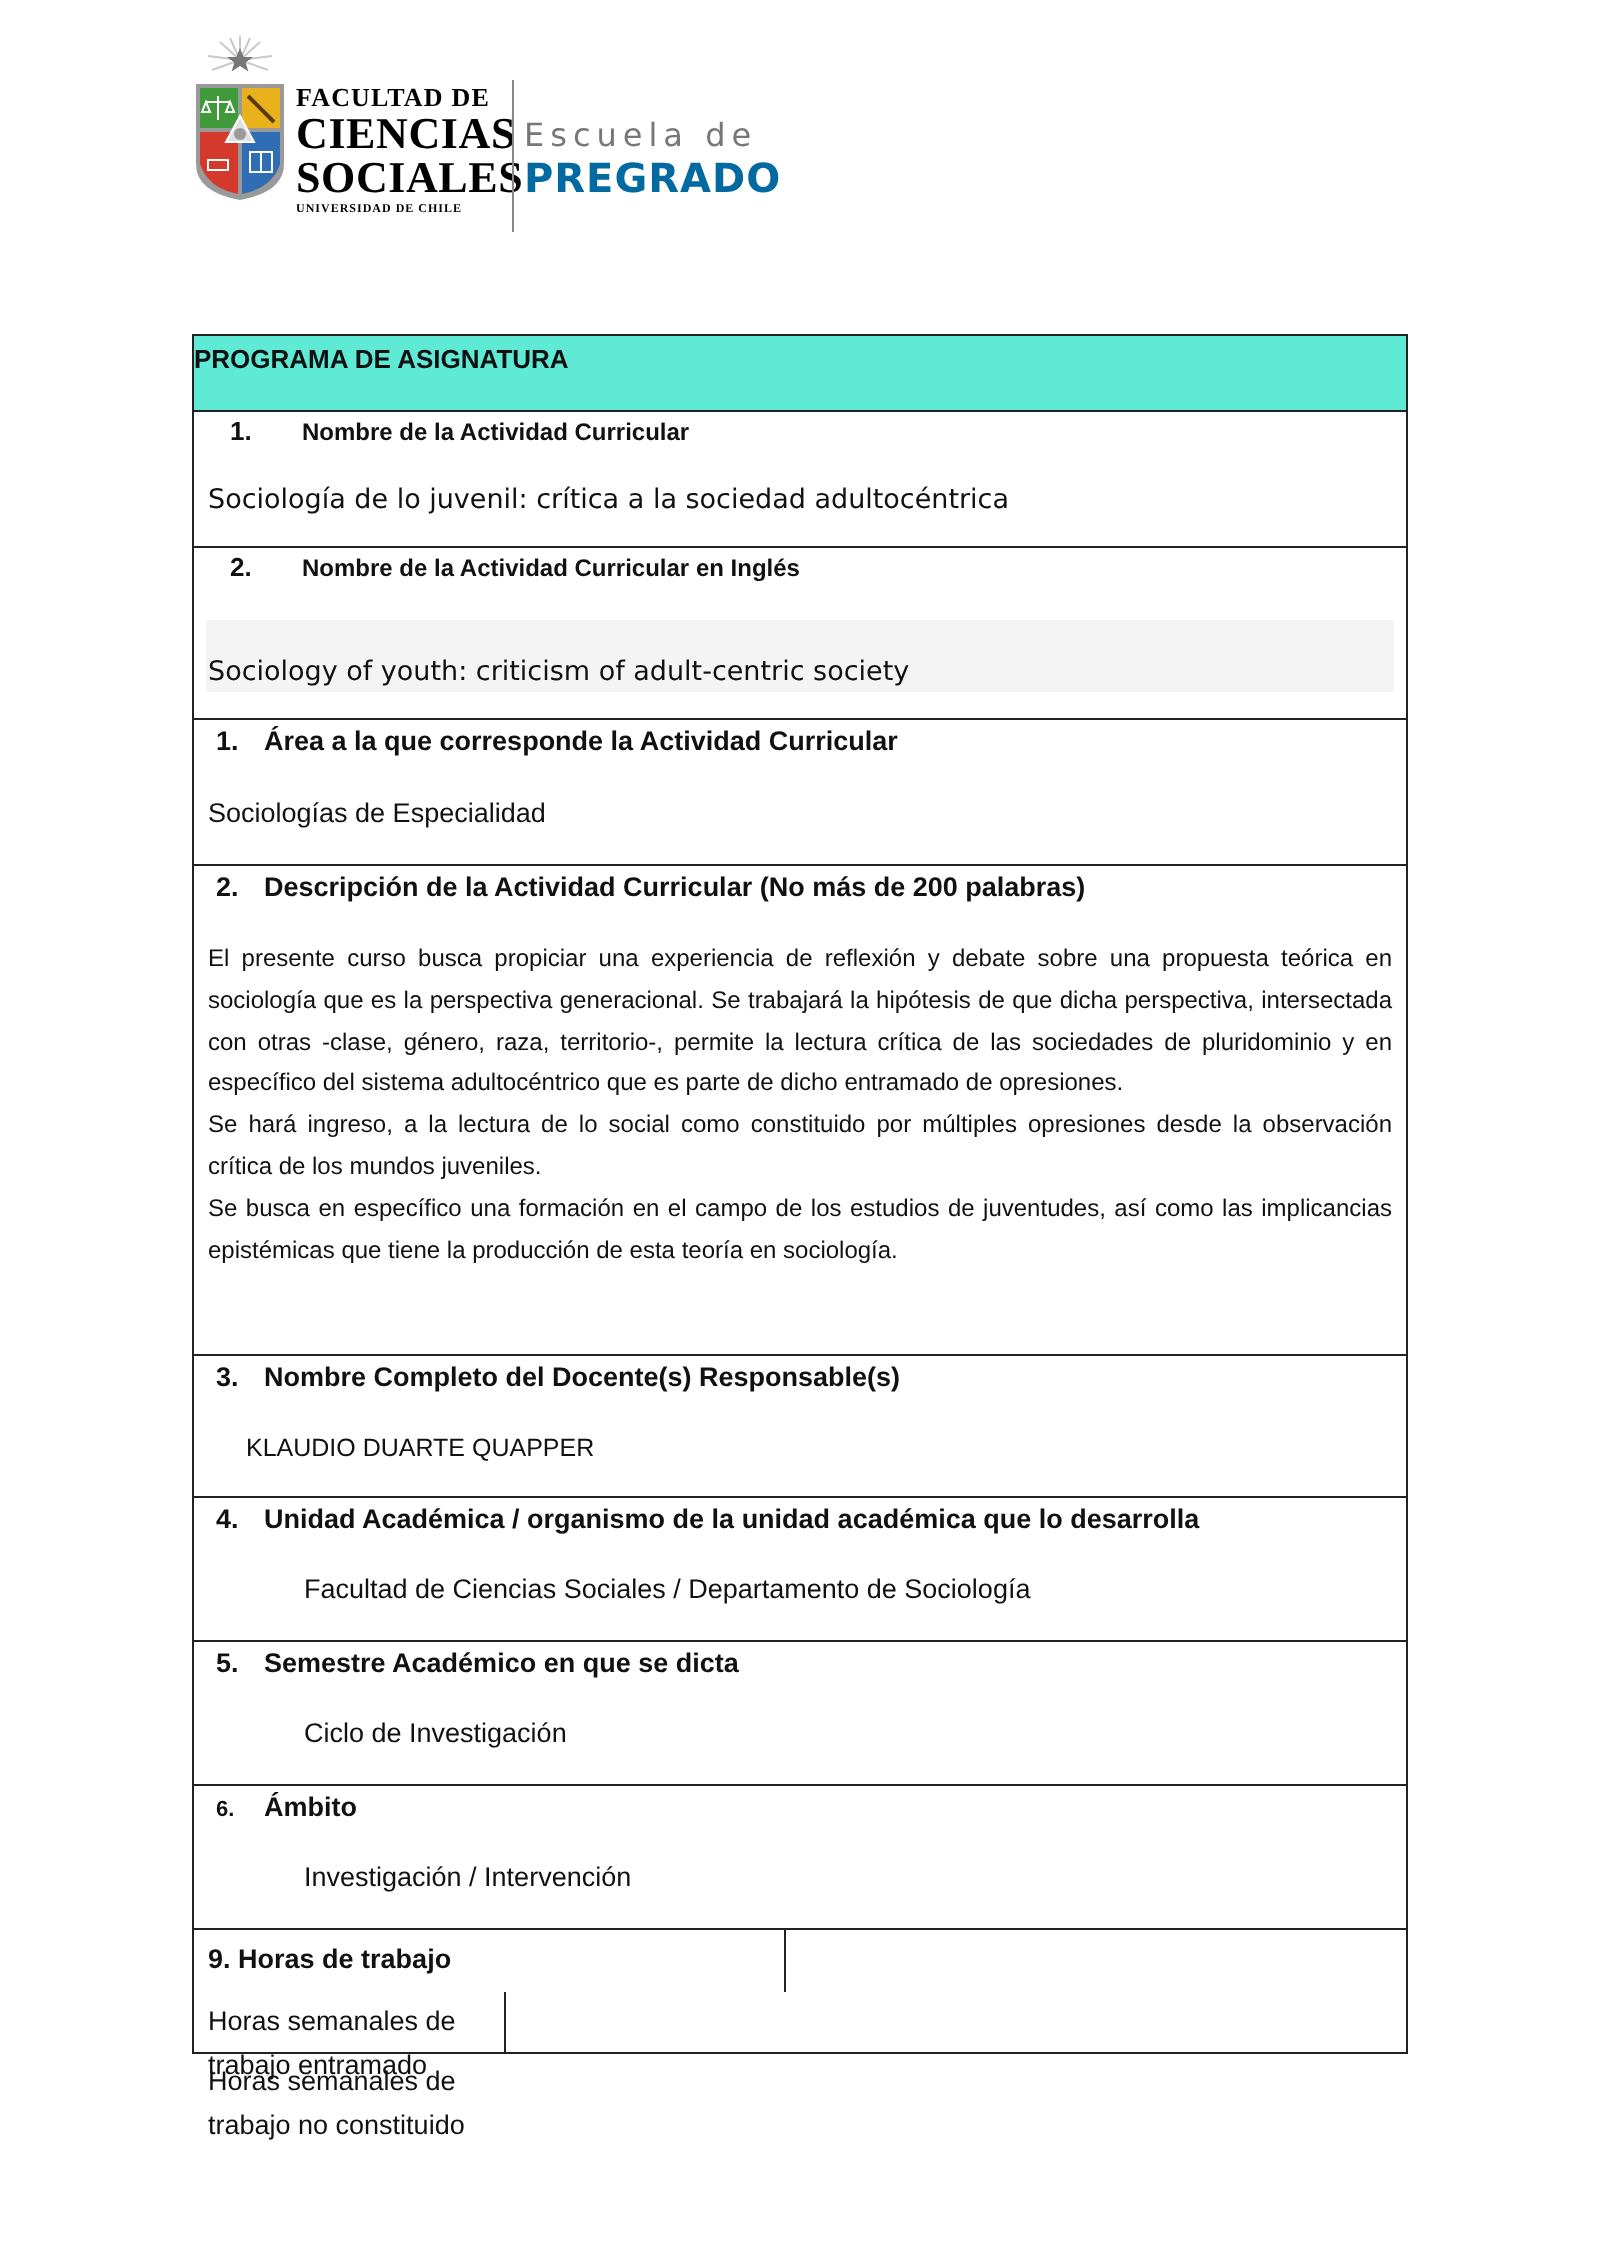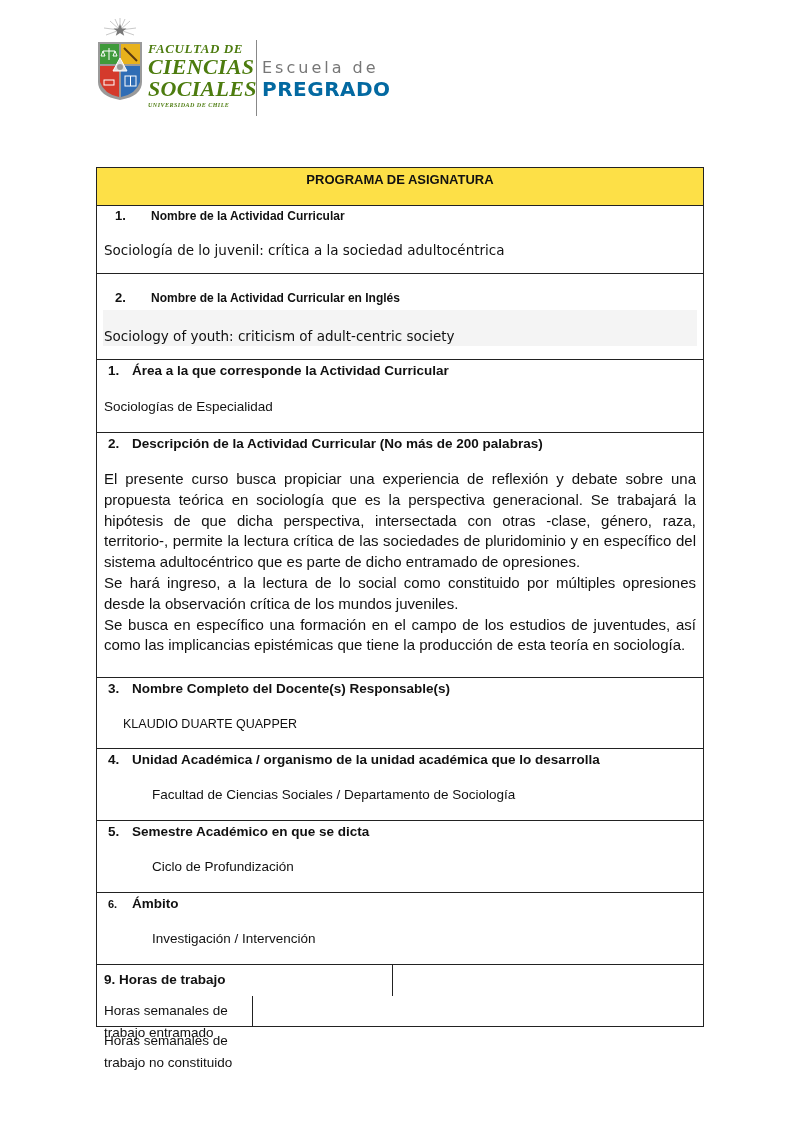--- a/index.html
+++ b/index.html
@@ -1,55 +1,55 @@
 <!DOCTYPE html>
 <html><head>
 <meta charset="utf-8">
 <style>
   html, body { margin: 0; padding: 0; background: #ffffff; }
   body { width: 800px; height: 1130px; position: relative; overflow: hidden; font-family: "Liberation Sans", sans-serif; color: #111; }
 
   
   .logo { position: absolute; left: 96px; top: 16px; width: 300px; height: 90px; }
   .crest { position: absolute; left: 0; top: 0; width: 48px; height: 86px; }
-  .fac-text { position: absolute; left: 52px; top: 26px; font-family: "Liberation Serif", serif; color: #4d7c0f; line-height: 1; font-style: italic; }
+  .fac-text { position: absolute; left: 52px; top: 26px; font-family: "Liberation Serif", serif; color: #000000; line-height: 1; }
   .fac-text .l1 { font-size: 13px; font-weight: bold; letter-spacing: 0.6px; }
   .fac-text .l2 { font-size: 22px; font-weight: bold; letter-spacing: 0.3px; margin-top: 1px; }
   .fac-text .l3 { font-size: 22px; font-weight: bold; letter-spacing: 0.3px; }
   .fac-text .l4 { font-size: 6px; font-weight: bold; letter-spacing: 0.5px; margin-top: 2px; }
   .divider { position: absolute; left: 160px; top: 24px; width: 1px; height: 76px; background: #888; }
   .esc-text { position: absolute; left: 166px; top: 44px; color: #777; line-height: 1; font-family: "DejaVu Sans", sans-serif; }
   .esc-text .e1 { font-size: 16px; letter-spacing: 3px; }
   .esc-text .e2 { font-size: 20px; font-weight: bold; letter-spacing: 0.5px; margin-top: 3px; color: #0369a1; }
 
   
   .table { position: absolute; left: 96px; top: 167px; width: 608px; border: 1.5px solid #222; box-sizing: border-box; }
   .row { position: relative; border-top: 1.5px solid #222; box-sizing: border-box; }
   .row:first-child { border-top: none; }
-  .title-row { height: 37px; background: #fde047; text-align: center; font-size: 13px; font-weight: bold; line-height: 24px; }
+  .title-row { height: 37px; background: #5eead4; font-size: 13px; font-weight: bold; line-height: 24px; }
 
   .lbl { position: absolute; font-size: 13.5px; font-weight: bold; }
   .lbl.small { font-size: 12px; }
   .num { display: inline-block; }
   .val { position: absolute; font-size: 14px; }
   .val.mono { font-family: "DejaVu Sans", sans-serif; font-size: 13.5px; }
   .val.calibri { font-family: "Liberation Sans", sans-serif; font-size: 13.5px; }
 
   .r1 { height: 68px; }
   .r2 { height: 86px; }
   .r2 .shade { position: absolute; left: 6px; right: 6px; top: 36px; height: 36px; background: #f4f4f4; }
   .r3 { height: 73px; }
   .r4 { height: 245px; }
   .r5 { height: 71px; }
   .r6 { height: 72px; }
   .r7 { height: 72px; }
   .r8 { height: 72px; }
   .r9 { height: 62px; display: flex; flex-direction: column; }
 
-  .desc { position: absolute; left: 7px; right: 7px; top: 36px; font-size: 15px; line-height: 20.8px; text-align: justify; }
+  .desc { position: absolute; left: 7px; right: 7px; top: 36px; font-size: 12px; line-height: 20.8px; text-align: justify; }
   .desc p { margin: 0; }
 
   .cell { position: relative; box-sizing: border-box; height: 100%; }
   .cell.c1 { width: 296px; border-right: 1.5px solid #222; }
   .cell.c2 { width: 156px; border-right: 1.5px solid #222; }
   .cell.c3 { flex: 1; }
   .cell .txt { position: absolute; left: 7px; top: 4px; font-size: 13.5px; line-height: 22px; }
   .cell .bold { font-weight: bold; }
 </style>
 </head>
@@ -110,21 +110,21 @@
 
   <div class="row r1">
     <div class="lbl small" style="left:18px; top:2px;">
       <span class="num" style="width:36px; font-size:13px;">1.</span><span>Nombre de la Actividad Curricular</span>
     </div>
     <div class="val mono" style="left:7px; top:36px;">Sociología de lo juvenil: crítica a la sociedad adultocéntrica</div>
   </div>
 
   <div class="row r2">
     <div class="shade"></div>
-    <div class="lbl small" style="left:18px; top:16px;">
+    <div class="lbl small" style="left:18px; top:2px;">
       <span class="num" style="width:36px; font-size:13px;">2.</span><span>Nombre de la Actividad Curricular en Inglés</span>
     </div>
     <div class="val mono" style="left:7px; top:54px;text-align:center;">Sociology of youth: criticism of adult-centric society</div>
   </div>
 
   <div class="row r3">
     <div class="lbl" style="left:11px; top:3px;">
       <span class="num" style="width:24px;">1.</span><span>Área a la que corresponde la Actividad Curricular</span>
     </div>
     <div class="val calibri" style="left:7px; top:39px;">Sociologías de Especialidad</div>
@@ -152,21 +152,21 @@
     <div class="lbl" style="left:11px; top:3px;">
       <span class="num" style="width:24px;">4.</span><span>Unidad Académica / organismo de la unidad académica que lo desarrolla</span>
     </div>
     <div class="val calibri" style="left:55px; top:38px;">Facultad de Ciencias Sociales / Departamento de Sociología</div>
   </div>
 
   <div class="row r7">
     <div class="lbl" style="left:11px; top:3px;">
       <span class="num" style="width:24px;">5.</span><span>Semestre Académico en que se dicta</span>
     </div>
-    <div class="val calibri" style="left:55px; top:38px;">Ciclo de Profundización</div>
+    <div class="val calibri" style="left:55px; top:38px;">Ciclo de Investigación</div>
   </div>
 
   <div class="row r8">
     <div class="lbl" style="left:11px; top:3px;">
       <span class="num" style="width:24px; font-size:11px;">6.</span><span>Ámbito</span>
     </div>
     <div class="val calibri" style="left:55px; top:38px;">Investigación / Intervención</div>
   </div>
 
   <div class="row r9">

